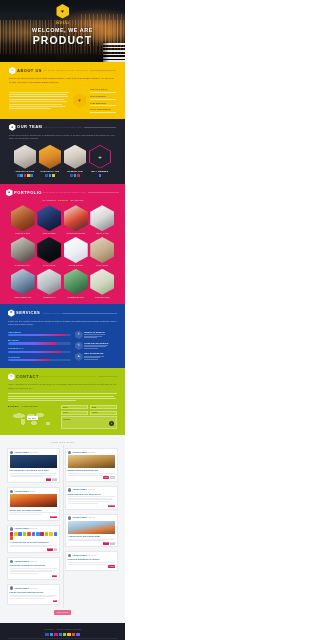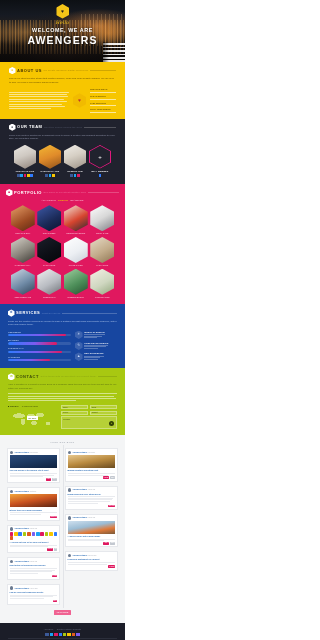--- a/index.html
+++ b/index.html
@@ -287,21 +287,21 @@
     <div class="hero-city"></div>
     <div class="hero-bridge"></div>
     <div class="hero-glow"></div>
     <div class="hero-keys"></div>
     <div class="logo-hex">
       <span class="logo-heart">♥</span>
     </div>
     <div class="hero-inner">
       <div class="hero-script">Hello</div>
       <div class="hero-sub">WELCOME, WE ARE</div>
-      <div class="hero-title">AWENGERS</div>
+      <div class="hero-title">PRODUCT</div>
     </div>
   </section>
 
   <section class="about">
     <div class="sec-head">
       <span class="sec-hex">●</span>
       <span class="sec-title">ABOUT US</span>
       <span class="sec-tag">We create awesome digital experience</span>
       <span class="sec-rule"></span>
     </div>

